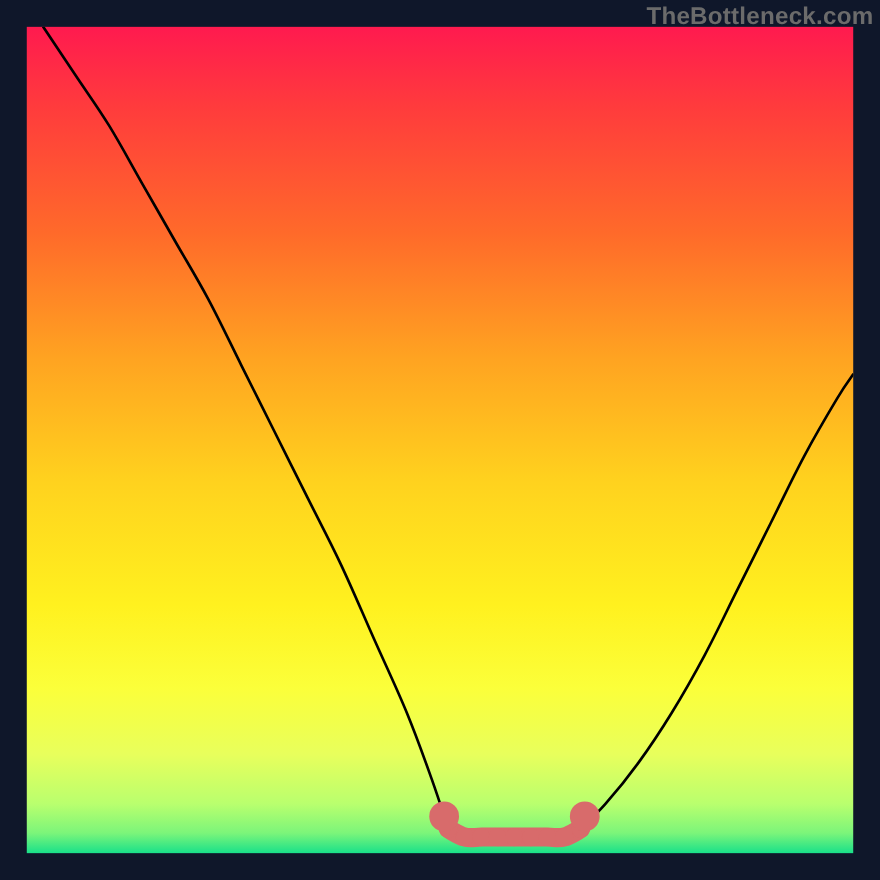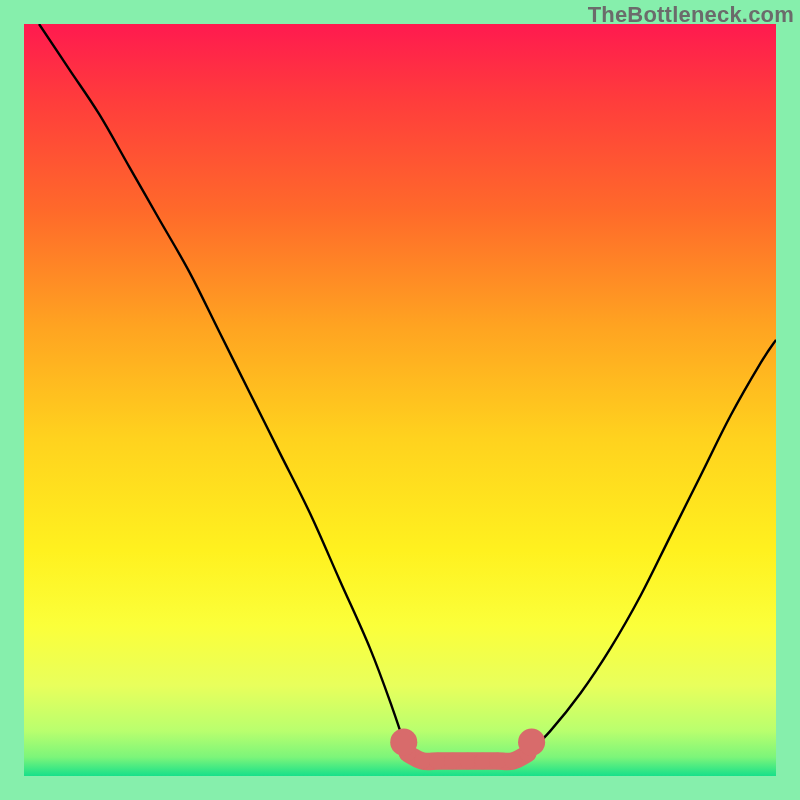--- a/index.html
+++ b/index.html
@@ -8,21 +8,21 @@
     width: 800px;
     height: 800px;
     background: #000;
     font-family: Arial, Helvetica, sans-serif;
     overflow: hidden;
   }
   .frame {
     position: relative;
     width: 800px;
     height: 800px;
-    background: #86efac;
+    background: #0f172a;
   }
   .plot {
     position: absolute;
     left: 24px;
     top: 24px;
     width: 752px;
     height: 752px;
     overflow: hidden;
   }
   .watermark {

